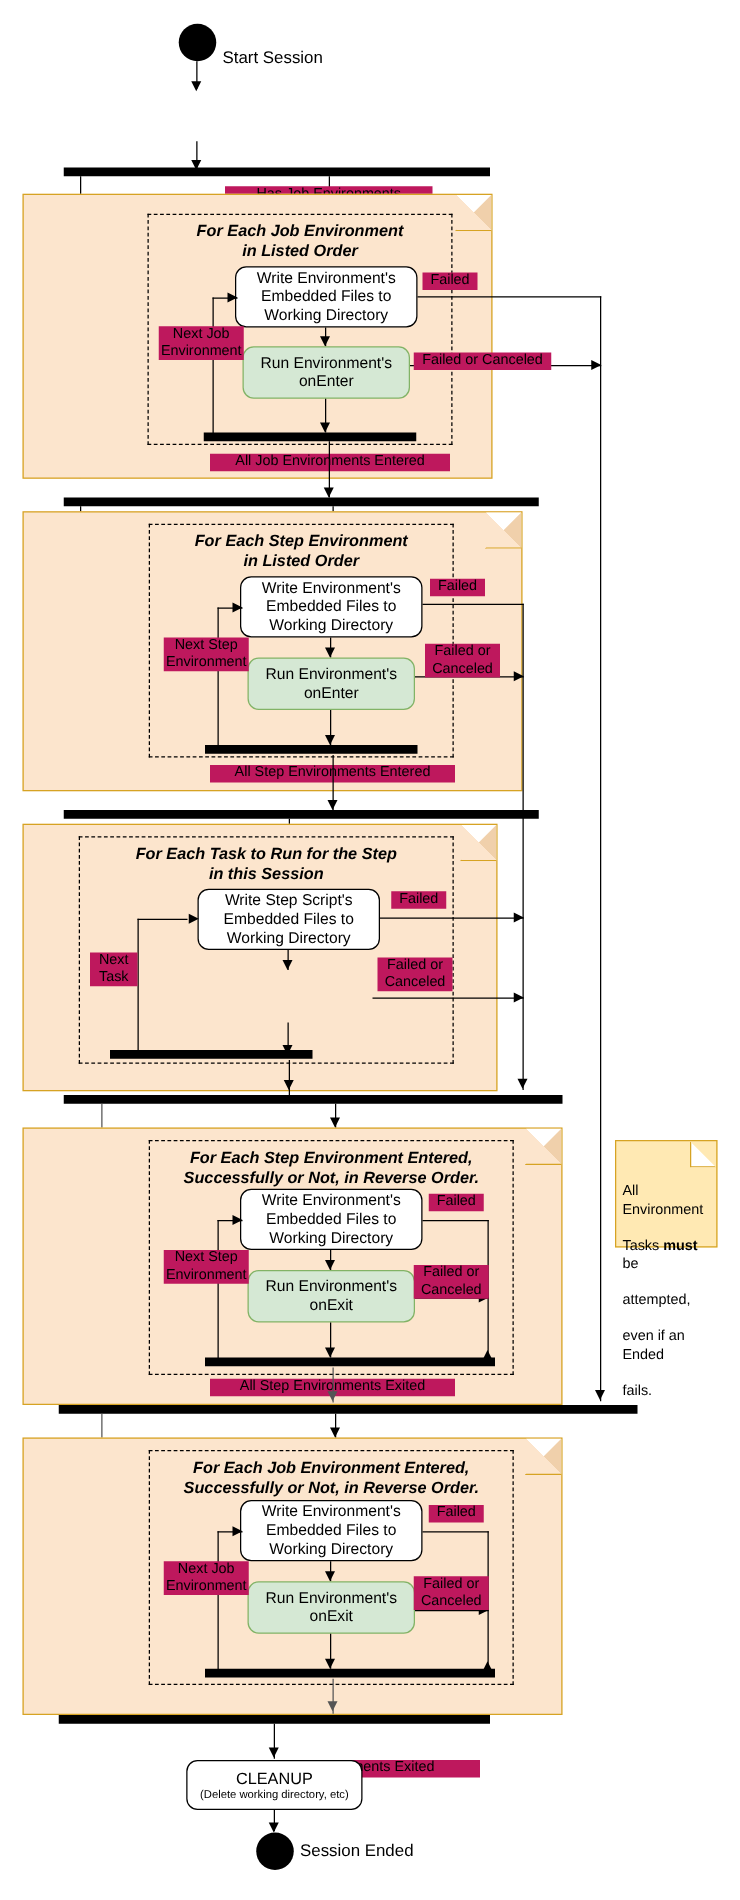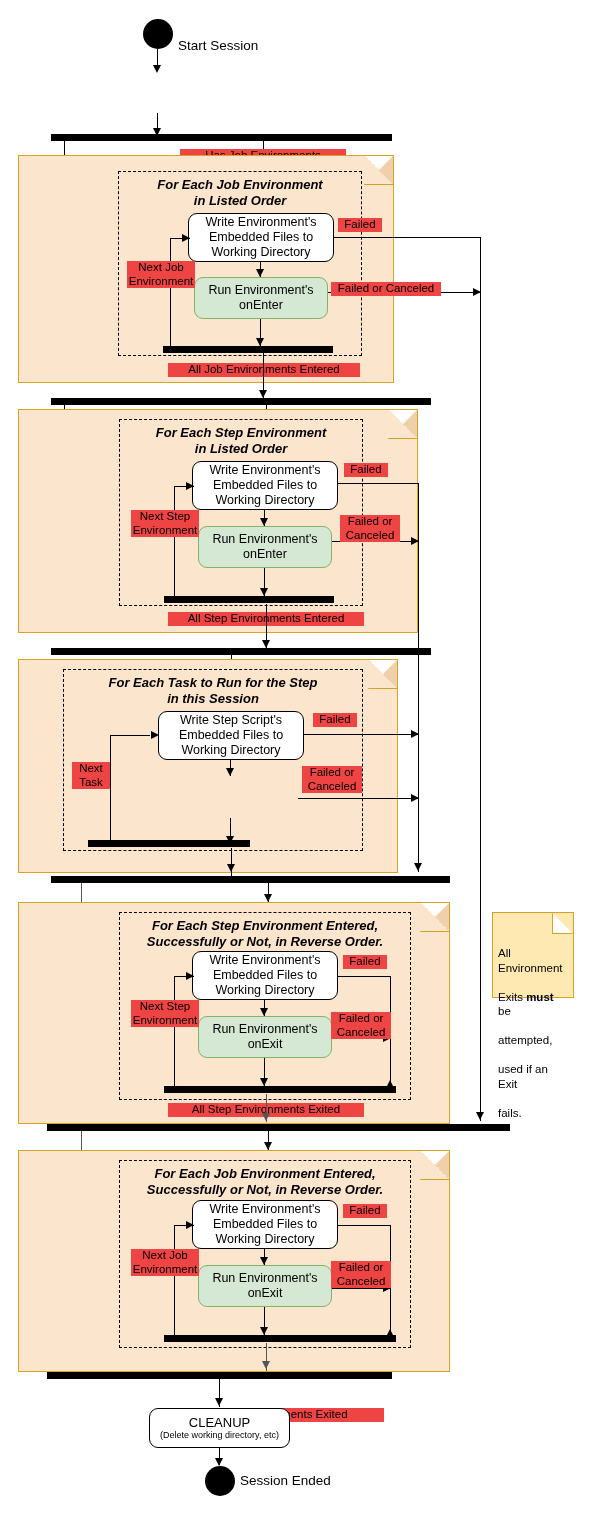--- a/index.html
+++ b/index.html
@@ -27,21 +27,21 @@
        font-size:12.5px;line-height:15px;}
   .act.green{background:#d5e8d4;border-color:#82b366;}
 
   
   .node{background:#000;border-radius:50%;}
 
   
   .bar{background:#000;height:7px;}
 
   
-  .lbl{background:#ef4444;font-size:11.5px;line-height:13.5px;text-align:center;
+  .lbl{background:#be185d;font-size:11.5px;line-height:13.5px;text-align:center;
        white-space:pre-line;padding:0 1px;}
 
   
   .loophdr{font-size:13px;font-weight:bold;font-style:italic;text-align:center;
            line-height:16px;white-space:pre-line;}
 
   
   .cap{font-size:13.5px;line-height:16px;}
 
   
@@ -278,23 +278,23 @@
   <div class="abs lbl" style="left:331px;top:1012px;width:60px;">Failed or
 Canceled</div>
 
   <div class="abs lbl" style="left:168px;top:1103px;width:196px;text-align:center;">All Step Environments Exited</div>
   <div class="abs ln v gray" style="left:266px;top:1094px;height:28px;"></div>
   <div class="ah down gray" style="left:262px;top:1113px;"></div>
 
   <div class="abs note" style="left:492px;top:912px;width:82px;height:86px;">
     <div class="note-fold"></div>
     <div>All Environment</div>
-    <div><span>Exits </span><span class="b">must</span><span> be</span></div>
+    <div><span>Tasks </span><span class="b">must</span><span> be</span></div>
     <div>attempted,</div>
-    <div>used if an Exit</div>
+    <div>even if an Ended</div>
     <div>fails.</div>
   </div>
 
   <div class="abs bar" style="left:47px;top:1124px;width:463px;"></div>
 
   <div class="abs ln v gray" style="left:81px;top:1131px;height:236px;"></div>
   <div class="ah down gray" style="left:77px;top:1360px;"></div>
   <div class="abs lbl" style="left:40px;top:1168px;width:74px;">No Job
 Environments
 Defined</div>

